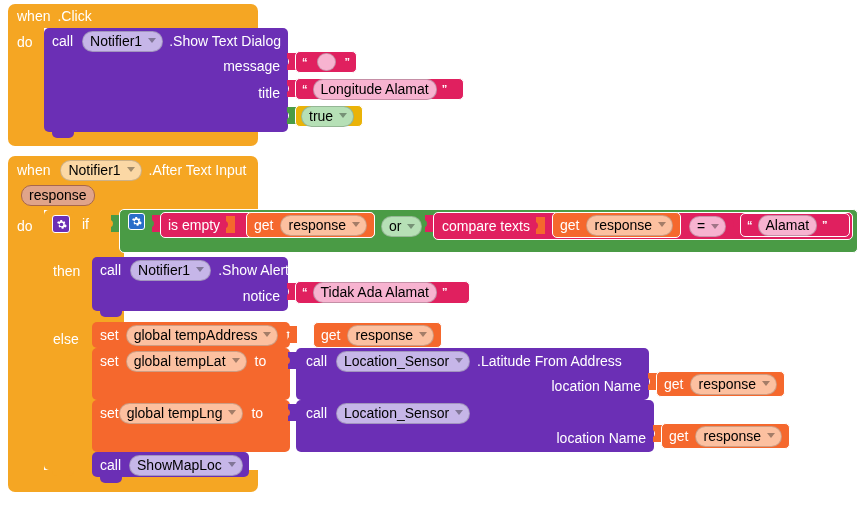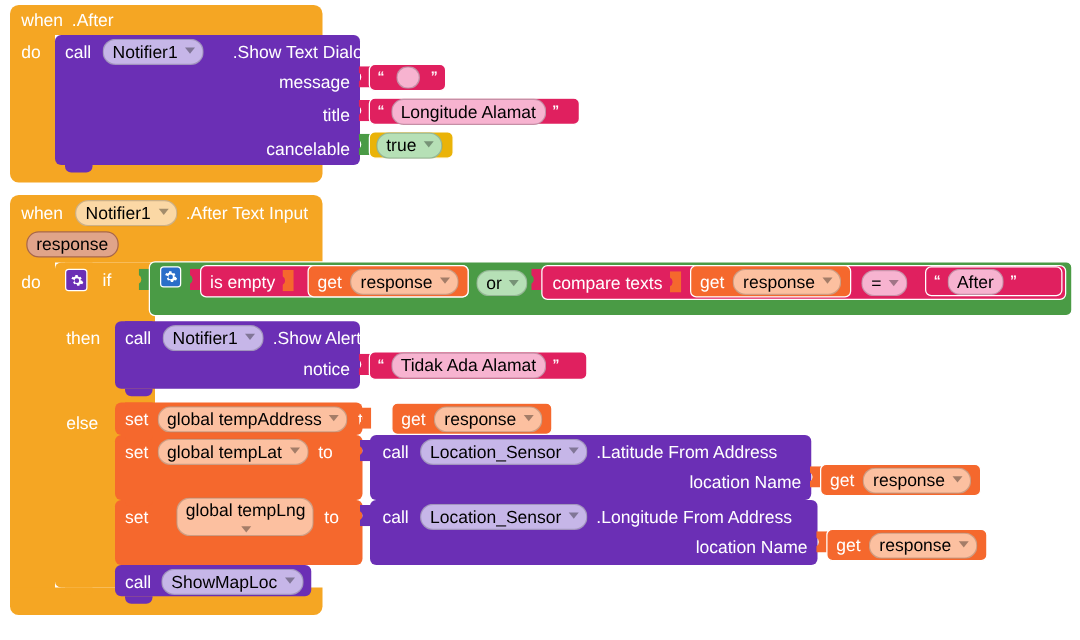--- a/index.html
+++ b/index.html
@@ -77,38 +77,38 @@
 
   <div class="blk evt" style="left:8px;top:4px;width:250px;height:24px;border-radius:7px 7px 0 0;"></div>
 
   <div class="blk evt" style="left:8px;top:24px;width:36px;height:112px;border-radius:0;"></div>
   <div class="blk evt" style="left:8px;top:124px;width:250px;height:22px;border-radius:0 0 7px 7px;"></div>
 
   <div class="blk" style="left:44px;top:124px;width:200px;height:0;"></div>
 
   <div class="blk row" style="left:17px;top:6px;height:20px;">
     <span class="lbl">when</span>
-    <span class="lbl" style="margin-left:7px;">.After</span>
+    <span class="lbl" style="margin-left:7px;">.Click</span>
   </div>
 
   <div class="blk" style="left:17px;top:33px;">
     <span class="lbl">do</span>
   </div>
 
   <div class="blk call" style="left:44px;top:28px;width:244px;height:104px;"></div>
 
   <div class="blk" style="left:52px;top:28px;width:22px;height:5px;background:#6b2fb5;border-radius:0 0 4px 4px;"></div>
 
   <div class="blk row" style="left:52px;top:31px;height:20px;">
     <span class="lbl">call</span>
     <span class="field f-purple" style="margin-left:9px;">
       <span>Notifier1</span>
       <span class="caret"></span>
     </span>
-    <span class="lbl" style="margin-left:23px;">.Show Text Dialog</span>
+    <span class="lbl" style="margin-left:6px;">.Show Text Dialog</span>
   </div>
 
   <div class="blk" style="left:160px;top:57px;width:120px;text-align:right;">
     <span class="lbl">message</span>
   </div>
   <div class="blk" style="left:287px;top:53px;width:9px;height:17px;">
     <svg width="9" height="17" viewBox="0 0 9 17">
         <path d="M0,0 L9,0 L9,17 L0,17 L0,12 A4,4 0 0,0 0,5 Z" fill="#e0205f"></path>
       </svg>
   </div>
@@ -129,23 +129,20 @@
       </svg>
   </div>
   <div class="blk textb outline" style="left:295px;top:78px;width:169px;height:22px;">
     <div class="row" style="height:100%;padding:0 6px;gap:5px;">
       <span class="quo">“</span>
       <span class="txtfield">Longitude Alamat</span>
       <span class="quo">”</span>
     </div>
   </div>
 
-  <div class="blk" style="left:150px;top:111px;width:130px;text-align:right;">
-    <span class="lbl">cancelable</span>
-  </div>
   <div class="blk" style="left:287px;top:107px;width:9px;height:17px;">
     <svg width="9" height="17" viewBox="0 0 9 17">
         <path d="M0,0 L9,0 L9,17 L0,17 L0,12 A4,4 0 0,0 0,5 Z" fill="#4a9b45"></path>
       </svg>
   </div>
   <div class="blk boolb outline" style="left:295px;top:105px;width:68px;height:22px;">
     <div class="row" style="height:100%;padding:0 5px;">
       <span class="field f-green">
         <span>true</span>
         <span class="caret"></span>
@@ -266,21 +263,21 @@
     </span>
   </div>
   <div class="blk" style="left:732px;top:215px;width:9px;height:17px;">
     <svg width="9" height="17" viewBox="0 0 9 17">
         <path d="M0,0 L9,0 L9,17 L0,17 L0,12 A4,4 0 0,0 0,5 Z" fill="#e0205f"></path>
       </svg>
   </div>
   <div class="blk textb outline" style="left:740px;top:213px;width:110px;height:24px;">
     <div class="row" style="height:100%;padding:0 6px;gap:5px;">
       <span class="quo">“</span>
-      <span class="txtfield">After</span>
+      <span class="txtfield">Alamat</span>
       <span class="quo">”</span>
     </div>
   </div>
 
   <div class="blk" style="left:53px;top:262px;">
     <span class="lbl">then</span>
   </div>
 
   <div class="blk call" style="left:92px;top:257px;width:196px;height:54px;"></div>
   <div class="blk" style="left:100px;top:257px;width:22px;height:5px;background:#6b2fb5;border-radius:0 0 4px 4px;"></div>
@@ -379,39 +376,38 @@
         <span>response</span>
         <span class="caret"></span>
       </span>
     </div>
   </div>
 
   <div class="blk setb" style="left:92px;top:400px;width:198px;height:52px;"></div>
   <div class="blk" style="left:100px;top:400px;width:22px;height:5px;background:#f5682d;border-radius:0 0 4px 4px;"></div>
   <div class="blk row" style="left:100px;top:403px;height:20px;">
     <span class="lbl">set</span>
-    <span class="field f-orange" style="margin-left:22px;flex-direction:column;">
+    <span class="field f-orange" style="margin-left:0;">
       <span>global tempLng</span>
       <span class="caret"></span>
     </span>
     <span class="lbl" style="margin-left:8px;">to</span>
   </div>
   <div class="blk" style="left:288px;top:404px;width:9px;height:17px;">
     <svg width="9" height="17" viewBox="0 0 9 17">
         <path d="M0,0 L9,0 L9,17 L0,17 L0,12 A4,4 0 0,0 0,5 Z" fill="#6b2fb5"></path>
       </svg>
   </div>
   <div class="blk call" style="left:296px;top:400px;width:358px;height:52px;"></div>
   <div class="blk row" style="left:306px;top:403px;height:20px;">
     <span class="lbl">call</span>
     <span class="field f-purple" style="margin-left:9px;">
       <span>Location_Sensor</span>
       <span class="caret"></span>
     </span>
-    <span class="lbl" style="margin-left:7px;">.Longitude From Address</span>
   </div>
   <div class="blk" style="left:505px;top:429px;width:141px;text-align:right;">
     <span class="lbl">location Name</span>
   </div>
   <div class="blk" style="left:653px;top:425px;width:9px;height:17px;">
     <svg width="9" height="17" viewBox="0 0 9 17">
         <path d="M0,0 L9,0 L9,17 L0,17 L0,12 A4,4 0 0,0 0,5 Z" fill="#f5682d"></path>
       </svg>
   </div>
   <div class="blk getb outline" style="left:661px;top:423px;width:129px;height:26px;">

